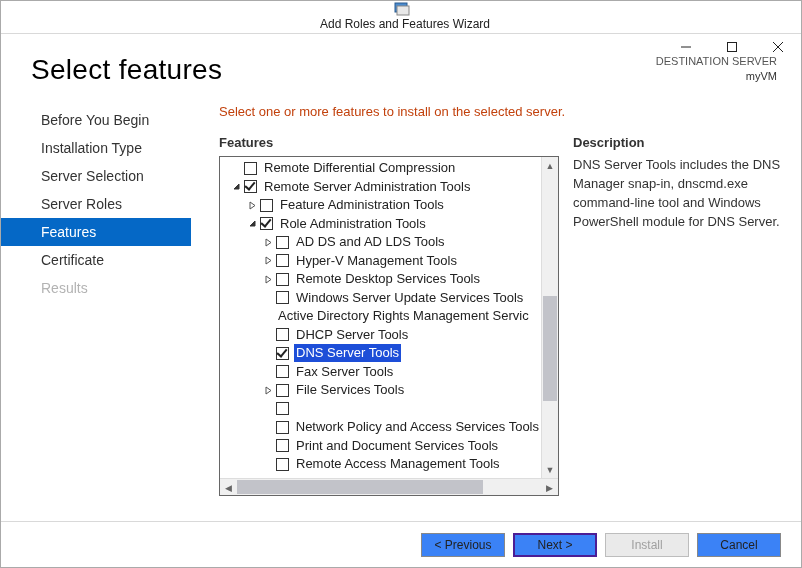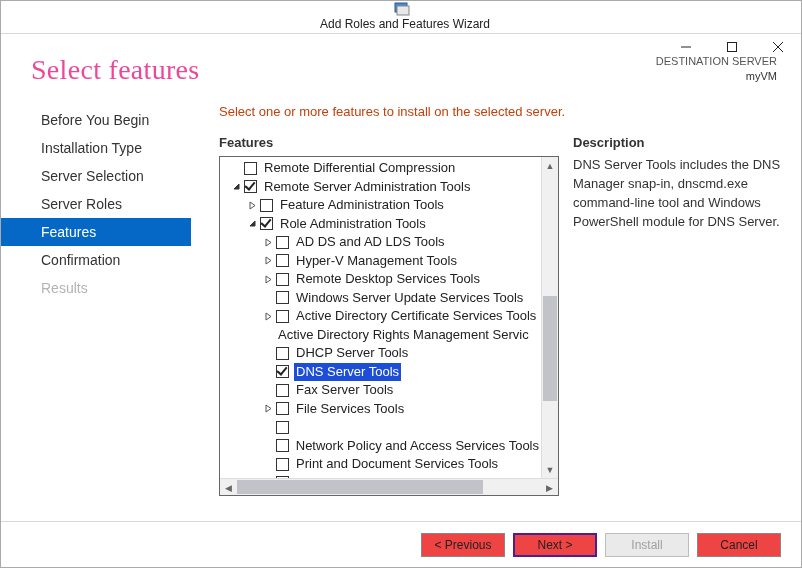--- a/index.html
+++ b/index.html
@@ -3,21 +3,21 @@
 <meta charset="utf-8">
 <style>
   * { box-sizing: border-box; margin: 0; padding: 0; font-family: "Segoe UI", Arial, sans-serif; }
   body { background: #fff; width: 802px; height: 568px; overflow: hidden; border: 1px solid #aaa; position: relative; }
   .titlebar { height: 32px; display: flex; align-items: center; padding: 0 0 0 8px; font-size: 12px; color: #222; flex-direction: column; }
   .titlebar .app-icon { width: 16px; height: 16px; margin-right: 6px; display: inline-flex; align-items: center; justify-content: center; }
   .titlebar .caption-buttons { margin-left: auto; display: flex; }
   .titlebar .caption-buttons .btn { width: 46px; height: 32px; display: flex; align-items: center; justify-content: center; color: #222; }
   .hr { border-top: 1px solid #d9d9d9; }
   .header { display: flex; align-items: flex-start; padding: 20px 24px 18px 30px; }
-  .header h1 { font-weight: 300; color: #ec4899; font-size: 28px; letter-spacing: .3px; font-family: Liberation Serif, serif; }
+  .header h1 { font-weight: 300; color: #000000; font-size: 28px; letter-spacing: .3px; }
   .dest { margin-left: auto; text-align: right; font-size: 11px; color: #555; line-height: 1.4; }
   .dest .line1 { color: #555; }
   .dest .line2 { color: #333; }
   .main { display: flex; padding: 0 0 0 0; }
   .sidebar { width: 190px; padding-top: 2px; }
   .nav-item { font-size: 14px; color: #333; padding: 6px 10px 6px 40px; cursor: pointer; }
   .nav-item.active { background: #0568c6; color: #fff; }
   .nav-item.disabled { color: #b3b3b3; cursor: default; }
   .content { flex: 1; padding: 0 14px 0 28px; }
   .intro { font-size: 13px; color: #c2410c; margin-bottom: 16px; }
@@ -44,21 +44,21 @@
   .vscroll .track { position: absolute; top: 17px; bottom: 17px; left: 0; right: 0; }
   .vscroll .thumb { position: absolute; left: 1px; right: 1px; top: 122px; height: 105px; background: #c2c3c9; }
   .vscroll .arrow.bot { position: absolute; bottom: 0; left: 0; right: 0; }
   .hscroll { position: absolute; bottom: 0; left: 0; right: 0; height: 17px; background: #f0f0f0; border-top: 1px solid #ddd; }
   .hscroll .arrow { width: 17px; height: 17px; display: inline-flex; align-items: center; justify-content: center; color: #666; font-size: 9px; }
   .hscroll .arrow.left { float: left; }
   .hscroll .arrow.right { float: right; }
   .hscroll .hthumb { position: absolute; top: 1px; bottom: 1px; left: 17px; width: 246px; background: #c2c3c9; }
   .desc-text { font-size: 13px; color: #333; line-height: 1.45; }
   .footer { position: absolute; bottom: 0; left: 0; right: 0; height: 46px; border-top: 1px solid #d9d9d9; display: flex; align-items: center; justify-content: flex-end; padding-right: 20px; gap: 8px; }
-  .wbtn { min-width: 84px; height: 24px; font-size: 12px; border: 1px solid #888; background: #ef4444; color: #222; cursor: pointer; padding: 0 10px; }
+  .wbtn { min-width: 84px; height: 24px; font-size: 12px; border: 1px solid #888; background: #3b82f6; color: #222; cursor: pointer; padding: 0 10px; }
   .wbtn.primary { border: 2px solid #4c1d95; }
   .wbtn:disabled { color: #a0a0a0; border-color: #bdbdbd; background: #eaeaea; cursor: default; }
 </style>
 </head>
 <body>
 
 <div class="titlebar">
   <span class="app-icon">
     <svg width="16" height="16" viewBox="0 0 16 16">
         <rect x="1" y="2" width="12" height="9" fill="#4a8bcf" stroke="#2a5b8e"></rect>
@@ -95,21 +95,21 @@
   </div>
 </div>
 
 <div class="main">
   <div class="sidebar" id="sidebar">
       <div class="nav-item">Before You Begin</div>
       <div class="nav-item">Installation Type</div>
       <div class="nav-item">Server Selection</div>
       <div class="nav-item">Server Roles</div>
       <div class="nav-item active">Features</div>
-      <div class="nav-item">Confirmation</div>
+      <div class="nav-item">Certificate</div>
       <div class="nav-item disabled">Results</div>
     </div>
   <div class="content">
     <div class="intro">Select one or more features to install on the selected server.</div>
     <div class="cols">
       <div class="col-features">
         <div class="col-label">Features</div>
         <div class="treebox">
           <div class="tree-scroll">
             <div class="tree" id="tree">
@@ -169,29 +169,20 @@
                       <path d="M2 1 L7 4.5 L2 8 Z" fill="none" stroke="#555" stroke-width="1"></path>
                     </svg>
                   </span>
                   <span class="chk"></span>
                   <span class="lbl">Remote Desktop Services Tools</span>
                 </div>
                 <div class="row ind-2">
                   <span class="exp hidden"></span>
                   <span class="chk"></span>
                   <span class="lbl">Windows Server Update Services Tools</span>
-                </div>
-                <div class="row ind-2">
-                  <span class="exp">
-                    <svg width="9" height="9" viewBox="0 0 9 9">
-                      <path d="M2 1 L7 4.5 L2 8 Z" fill="none" stroke="#555" stroke-width="1"></path>
-                    </svg>
-                  </span>
-                  <span class="chk"></span>
-                  <span class="lbl">Active Directory Certificate Services Tools</span>
                 </div>
                 <div class="row ind-2">
                   <span class="exp hidden"></span>
                   <span class="chk nobox"></span>
                   <span class="lbl">Active Directory Rights Management Servic</span>
                 </div>
                 <div class="row ind-2">
                   <span class="exp hidden"></span>
                   <span class="chk"></span>
                   <span class="lbl">DHCP Server Tools</span>

